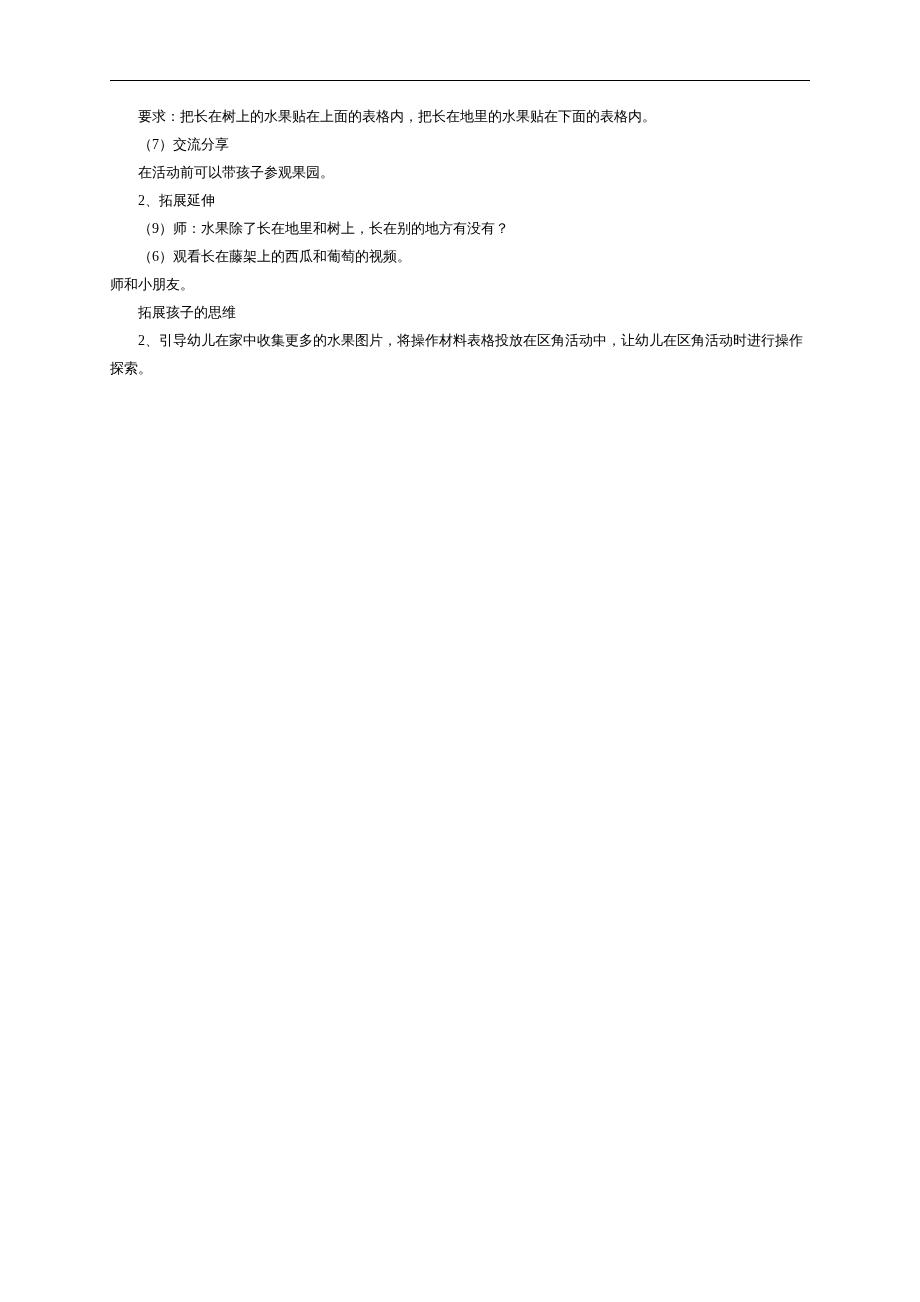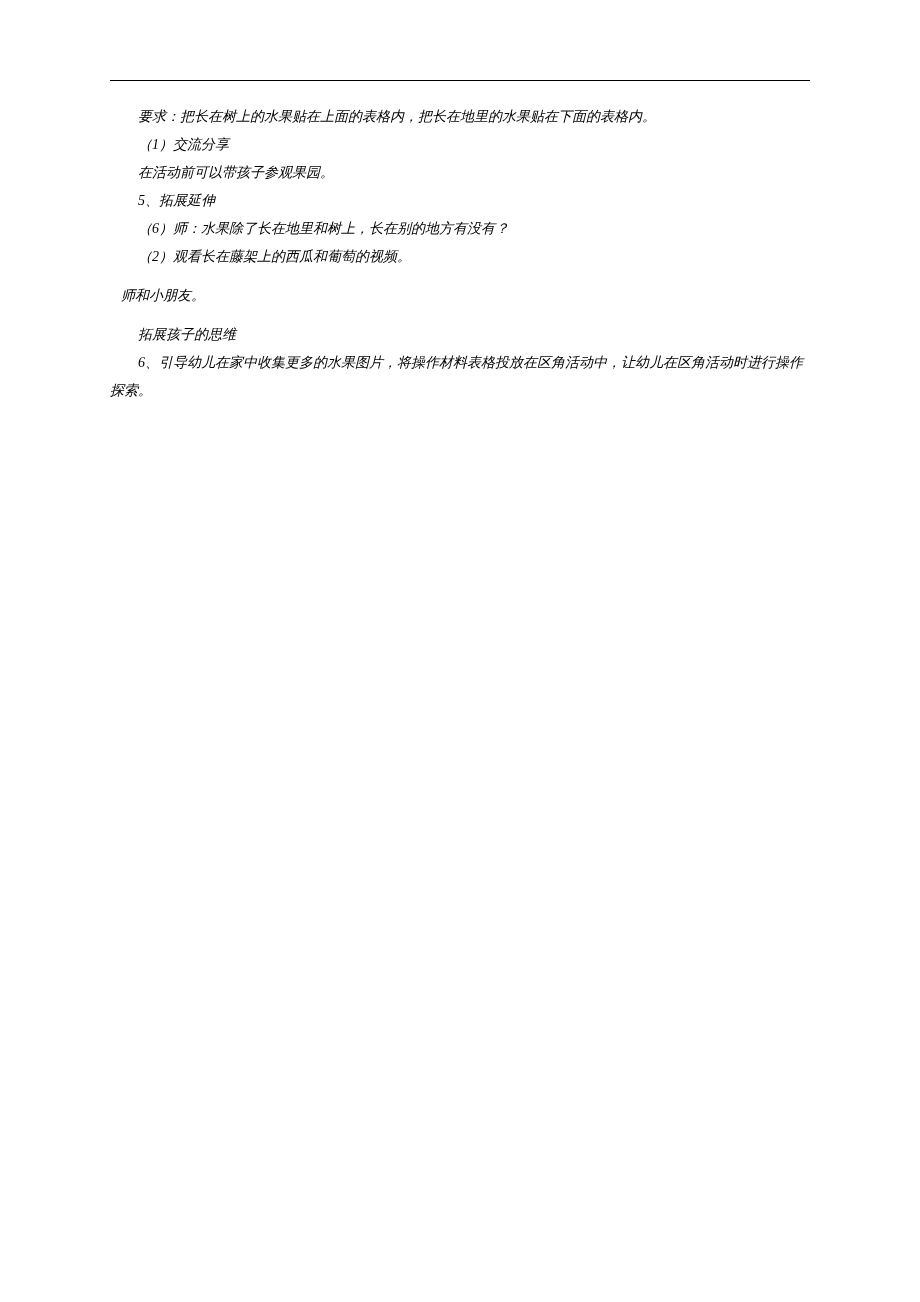--- a/index.html
+++ b/index.html
@@ -1,19 +1,18 @@
 <!DOCTYPE html>
 <html><head>
   <meta charset="utf-8">
   <style>
     * {
       margin: 0;
       padding: 0;
       box-sizing: border-box;
-      font-style: italic;
     }
     body {
       width: 920px;
       height: 1302px;
       background: #ffffff;
       font-family: "SimSun", "宋体", serif;
       font-size: 14px;
       color: #000000;
       line-height: 2.0;
       position: relative;
@@ -28,32 +27,32 @@
     }
     .content {
       text-align: left;
     }
     .para {
       text-indent: 2em;
       margin: 0;
     }
     .para-continue {
       text-indent: 0;
-      margin: 11px;
+      margin: 0;
     }
   </style>
 </head>
 <body>
 
 <div class="page-container">
   <hr class="hr-line">
   <div class="content">
     <p class="para">要求：把长在树上的水果贴在上面的表格内，把长在地里的水果贴在下面的表格内。</p>
-    <p class="para">（1）交流分享</p>
+    <p class="para">（7）交流分享</p>
     <p class="para">在活动前可以带孩子参观果园。</p>
-    <p class="para">5、拓展延伸</p>
-    <p class="para">（6）师：水果除了长在地里和树上，长在别的地方有没有？</p>
-    <p class="para">（2）观看长在藤架上的西瓜和葡萄的视频。</p>
+    <p class="para">2、拓展延伸</p>
+    <p class="para">（9）师：水果除了长在地里和树上，长在别的地方有没有？</p>
+    <p class="para">（6）观看长在藤架上的西瓜和葡萄的视频。</p>
     <p class="para-continue">师和小朋友。</p>
     <p class="para">拓展孩子的思维</p>
-    <p class="para">6、引导幼儿在家中收集更多的水果图片，将操作材料表格投放在区角活动中，让幼儿在区角活动时进行操作探索。</p>
+    <p class="para">2、引导幼儿在家中收集更多的水果图片，将操作材料表格投放在区角活动中，让幼儿在区角活动时进行操作探索。</p>
   </div>
 </div>
 
 </body></html>

